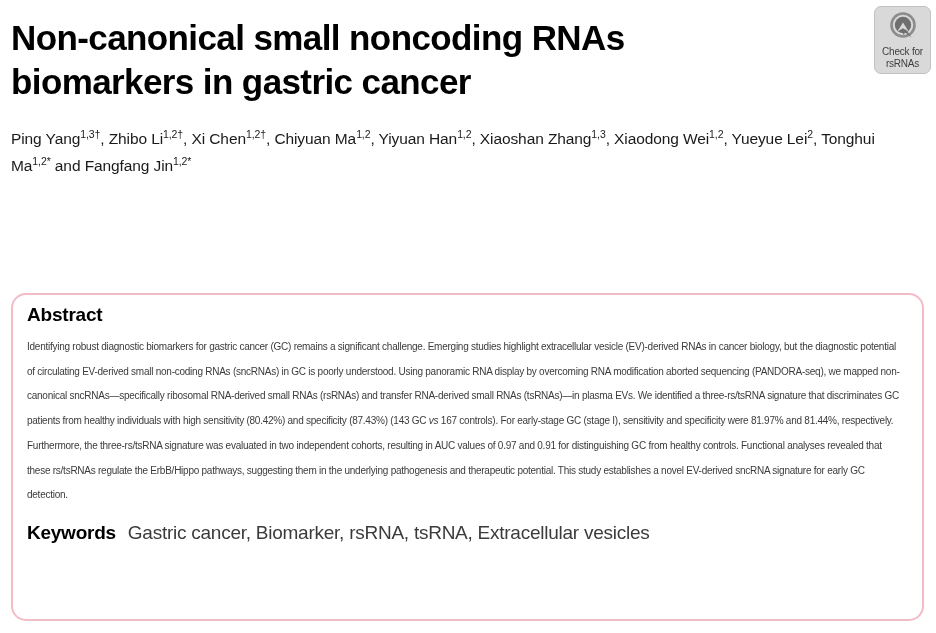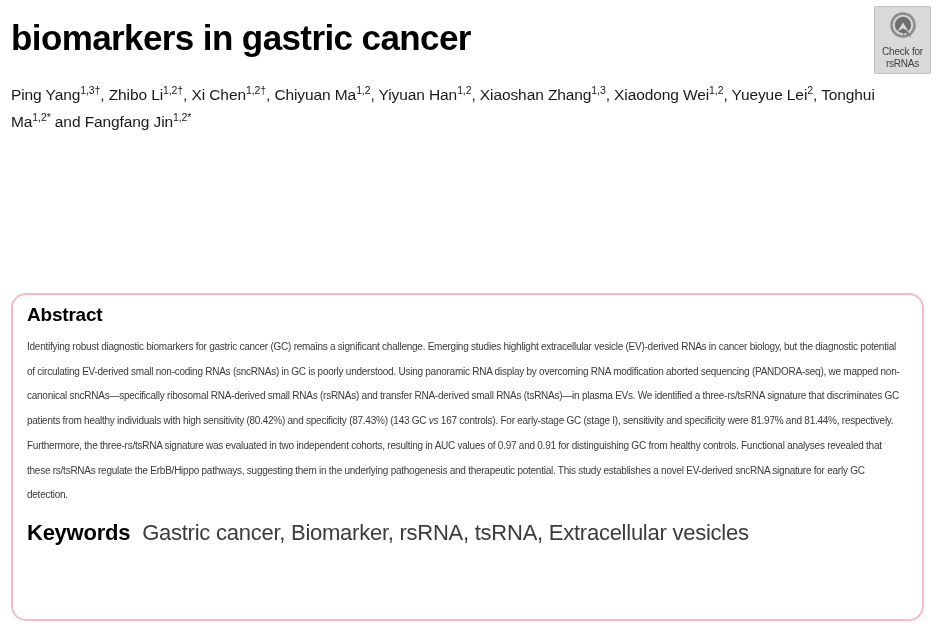--- a/index.html
+++ b/index.html
@@ -23,21 +23,21 @@
   .page { width: 100%; height: 100%; position: relative; padding: 14px 11px 0 11px; }
 
   
   .badge {
     position: absolute;
     top: 6px;
     right: 5px;
     width: 57px;
     background: var(--badge-bg);
     border: 1px solid var(--badge-border);
-    border-radius: 1px;
+    border-radius: 7px;
     padding: 3px 2px 4px 2px;
     display: flex;
     flex-direction: column;
     align-items: center;
     cursor: pointer;
   }
   .badge-text {
     font-size: 10px;
     line-height: 11.5px;
     color: var(--badge-text);
@@ -94,21 +94,21 @@
     margin-top: 9px;
     font-size: 10px;
     line-height: 24.7px;
     color: var(--body-gray);
     letter-spacing: -0.25px;
     text-align: left;
   }
   .abstract-body .vs { font-style: italic; }
   .keywords-line {
     margin-top: 13px;
-    font-size: 22px;
+    font-size: 19px;
     line-height: 24px;
     color: var(--body-gray);
     letter-spacing: -0.25px;
   }
   .keywords-label {
     font-weight: 700;
     color: #000000;
     margin-right: 12px;
   }
 </style>
@@ -126,20 +126,21 @@
         <path d="M10.4 21.5 L16 12.5 L21.6 21.5 L16 18.2 Z" fill="#d9d9d9"></path>
       </svg>
     </span>
     <div class="badge-text">
       <div>Check for</div>
       <div>rsRNAs</div>
     </div>
   </div>
 
   <h1 class="title">
+    <span>Non-canonical small noncoding RNAs</span>
     <span>biomarkers in gastric cancer</span>
   </h1>
 
   <div class="authors"><span>Ping Yang<sup>1,3†</sup></span><span>, </span><span>Zhibo Li<sup>1,2†</sup></span><span>, </span><span>Xi Chen<sup>1,2†</sup></span><span>, </span><span>Chiyuan Ma<sup>1,2</sup></span><span>, </span><span>Yiyuan Han<sup>1,2</sup></span><span>, </span><span>Xiaoshan Zhang<sup>1,3</sup></span><span>, </span><span>Xiaodong Wei<sup>1,2</sup></span><span>, </span><span>Yueyue Lei<sup>2</sup></span><span>, </span><span>Tonghui Ma<sup>1,2*</sup></span><span> and </span><span>Fangfang Jin<sup>1,2*</sup></span></div>
 
   <div class="abstract-box">
     <h2 class="abstract-heading">Abstract</h2>
     <p class="abstract-body"><span>Identifying robust diagnostic biomarkers for gastric cancer (GC) remains a significant challenge. Emerging studies highlight extracellular vesicle (EV)-derived RNAs in cancer biology, but the diagnostic potential of circulating EV-derived small non-coding RNAs (sncRNAs) in GC is poorly understood. Using panoramic RNA display by overcoming RNA modification aborted sequencing (PANDORA-seq), we mapped non-canonical sncRNAs—specifically ribosomal RNA-derived small RNAs (rsRNAs) and transfer RNA-derived small RNAs (tsRNAs)—in plasma EVs. We identified a three-rs/tsRNA signature that discriminates GC patients from healthy individuals with high sensitivity (80.42%) and specificity (87.43%) (143 GC </span><span class="vs">vs</span><span> 167 controls). For early-stage GC (stage I), sensitivity and specificity were 81.97% and 81.44%, respectively. Furthermore, the three-rs/tsRNA signature was evaluated in two independent cohorts, resulting in AUC values of 0.97 and 0.91 for distinguishing GC from healthy controls. Functional analyses revealed that these rs/tsRNAs regulate the ErbB/Hippo pathways, suggesting them in the underlying pathogenesis and therapeutic potential. This study establishes a novel EV-derived sncRNA signature for early GC detection.</span></p>
     <p class="keywords-line"><span class="keywords-label">Keywords</span><span>Gastric cancer, Biomarker, rsRNA, tsRNA, Extracellular vesicles</span></p>
   </div>

